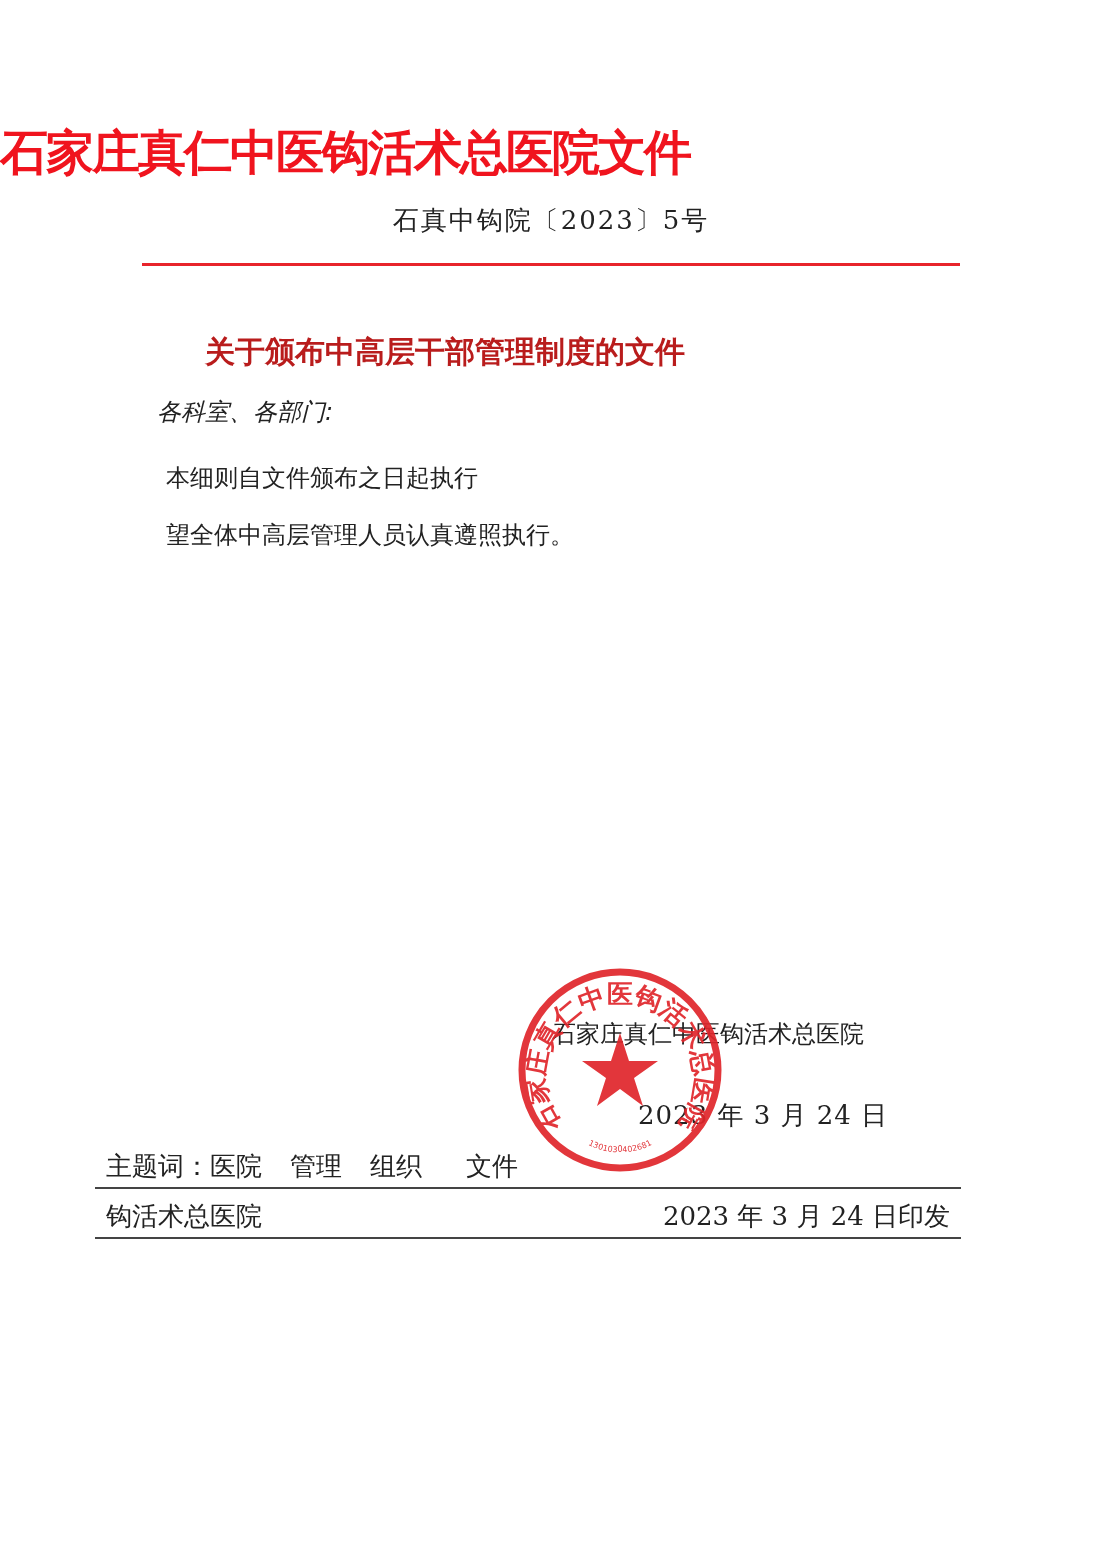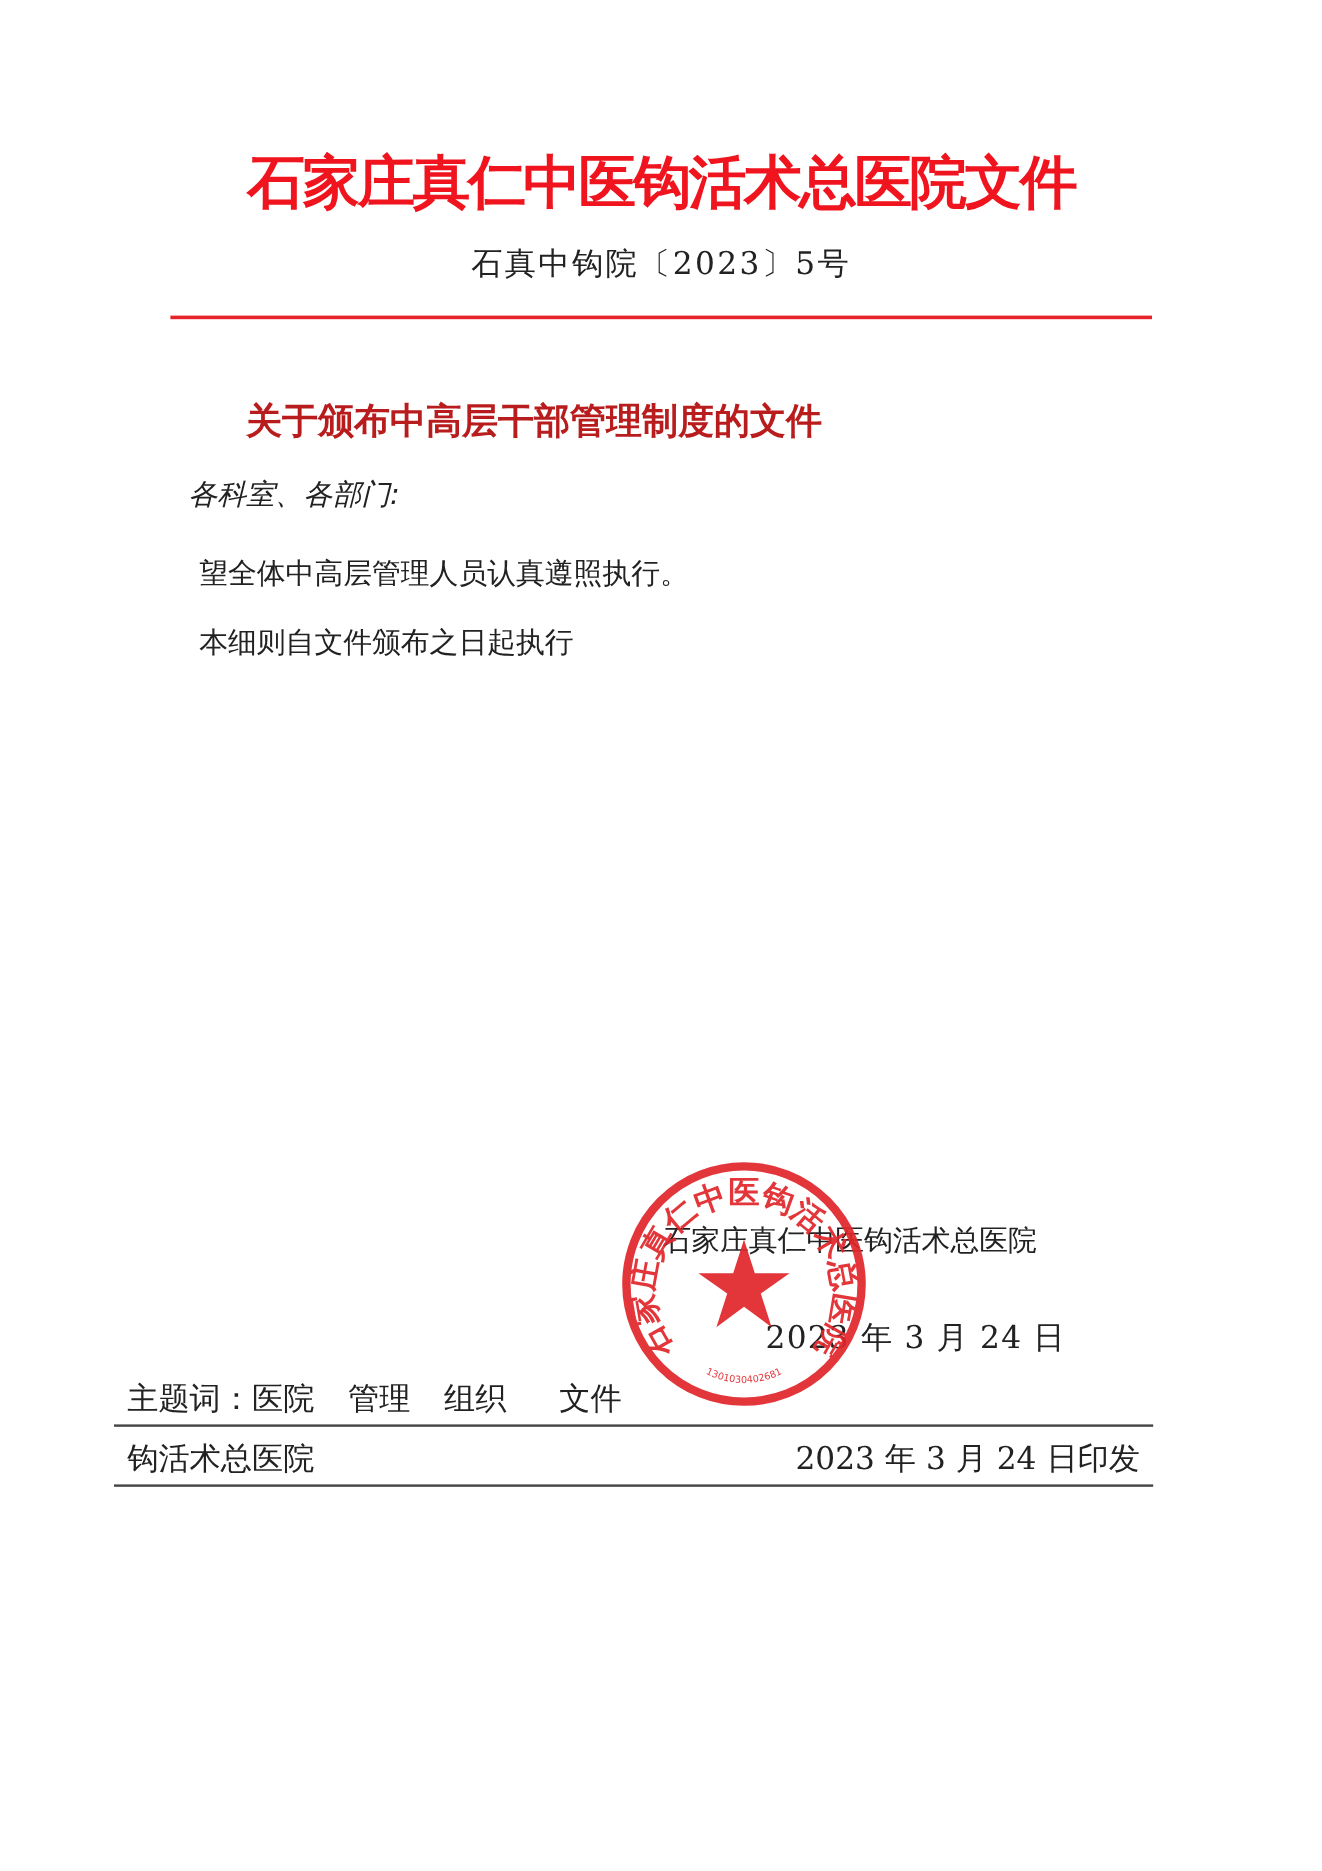--- a/index.html
+++ b/index.html
@@ -1,19 +1,19 @@
 <!DOCTYPE html>
 <html><head>
 <meta charset="utf-8">
 <style>
   html, body { margin:0; padding:0; background:#ffffff; }
   body { width:1102px; height:1559px; position:relative; overflow:hidden;
          font-family:"DejaVu Serif","Liberation Serif",serif; color:#111; }
   .abs { position:absolute; }
-  .header-title { left:0; width:1102px; top:122px; text-align:center;
+  .header-title { left:0; width:1102px; top:122px; text-align:left;
     font-family:"DejaVu Sans","Liberation Sans",sans-serif; font-weight:bold;
     font-size:48px; color:#f0141e; letter-spacing:-2px; line-height:60px; }
   .doc-number { left:0; width:1102px; top:200px; text-align:center;
     font-size:26px; letter-spacing:2px; color:#222; line-height:40px; }
   .red-rule { left:142px; width:818px; top:263px; height:3px; background:#e8242b; }
   .subject { left:205px; top:330px; font-size:30px; font-weight:bold; line-height:44px; color:#b91c1c; }
   .salutation { left:157px; top:392px; font-family:"DejaVu Sans","Liberation Sans",sans-serif;
     font-size:24px; line-height:40px; color:#222;font-style:italic; }
   .body-text { left:106px; width:900px; top:450px; font-size:24px; line-height:57px; color:#222; }
   .body-text p { margin:0; }
@@ -32,22 +32,22 @@
 <body>
 
 <div class="abs header-title">石家庄真仁中医钩活术总医院文件</div>
 <div class="abs doc-number">石真中钩院〔2023〕5号</div>
 <div class="abs red-rule"></div>
 
 <div class="abs subject">关于颁布中高层干部管理制度的文件</div>
 <div class="abs salutation">各科室、各部门:</div>
 
 <div class="abs body-text">
+  <p class="indent1">本细则自文件颁布之日起执行</p>
   <p class="indent1">望全体中高层管理人员认真遵照执行。</p>
-  <p class="indent1">本细则自文件颁布之日起执行</p>
 </div>
 
 <div class="abs issuer">石家庄真仁中医钩活术总医院</div>
 <div class="abs sign-date">2023 年 3 月 24 日</div>
 
 <svg class="abs seal" viewBox="0 0 210 210" style="opacity:0.92">
   <defs>
     <path id="sealArc" d="M 40 150 A 75 75 0 1 1 170 150"></path>
     <path id="codeArc" d="M 48 158 A 70 70 0 0 0 162 158"></path>
   </defs>

